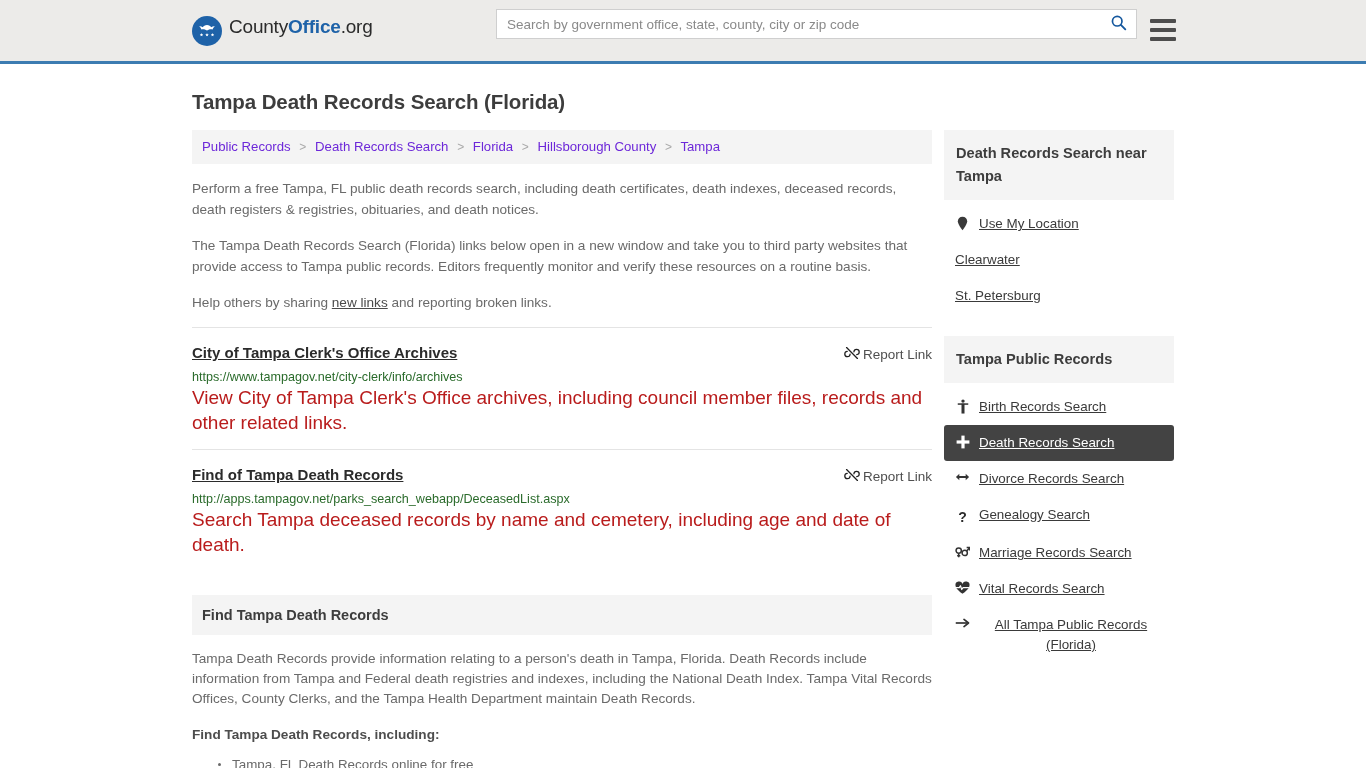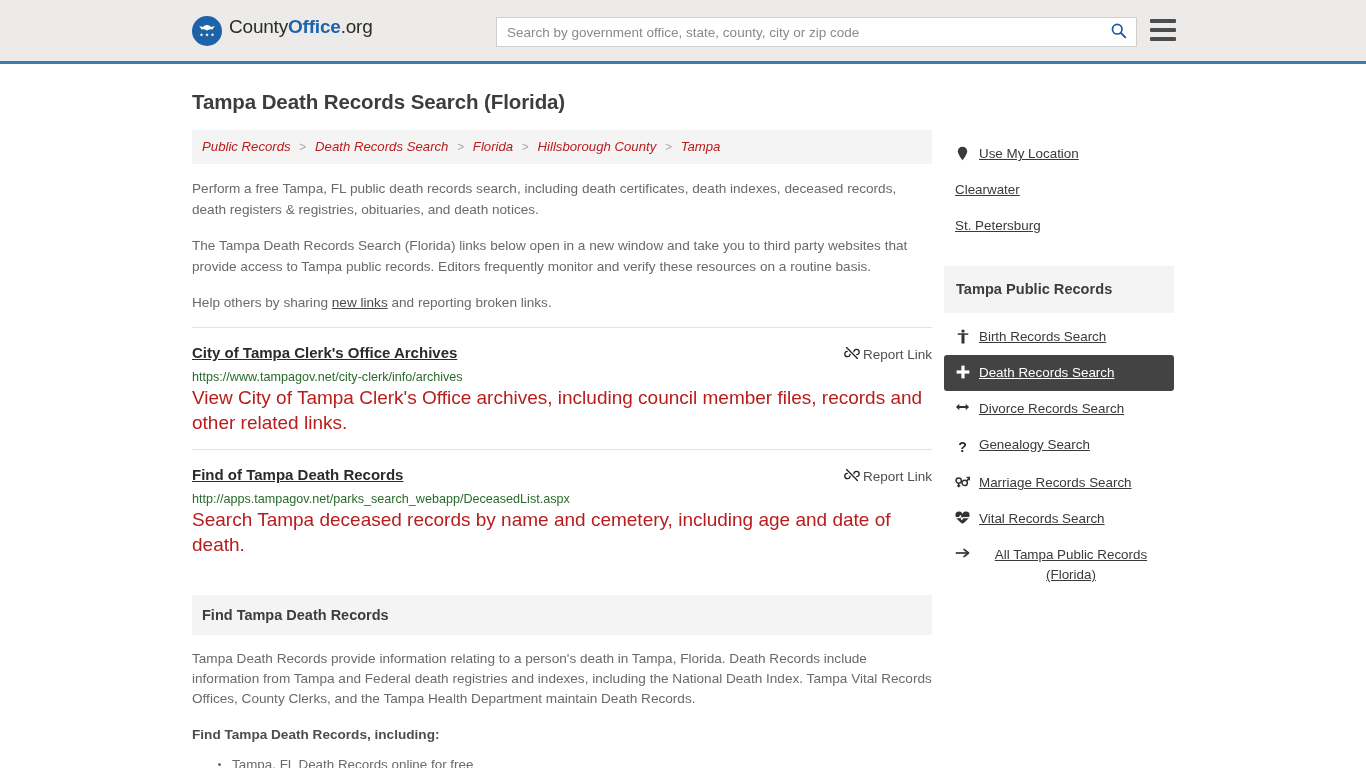--- a/index.html
+++ b/index.html
@@ -41,21 +41,21 @@
     letter-spacing: -0.2px;
     white-space: nowrap;
   }
   .logo-county { color: #2b2b2b; }
   .logo-office { color: #1e62a8; font-weight: bold; }
   .logo-org { color: #2b2b2b; }
 
   .search-wrap {
     position: absolute;
     left: 496px;
-    top: 17px;
+    top: 9px;
     width: 641px;
     height: 30px;
     background: #ffffff;
     border: 1px solid #cfcfcf;
     display: flex;
     align-items: center;
   }
   .search-input {
     flex: 1;
     border: none;
@@ -114,23 +114,22 @@
   
   .breadcrumb {
     background: #f4f4f4;
     padding: 9px 10px;
     font-size: 13.2px;
     color: #8c8c8c;
     white-space: nowrap;
     line-height: 1.2;
   }
   .breadcrumb a {
-    color: #b91c1c;
+    color: #6d28d9;
     text-decoration: none;
-    font-style: italic;
   }
   .breadcrumb .sep { color: #a9a9a9; margin: 0 5px; font-size: 12px; }
 
   
   .body-p {
     font-size: 13.6px;
     line-height: 21.5px;
     color: #6a6a6a;
     margin: 14px 0 0 0;
   }
@@ -370,20 +369,21 @@
           <li>Tampa, FL Death Records online for free</li>
           <li>Certified death certificates</li>
           <li>Copies of death certificates and records</li>
         </ul>
       </div>
     </div>
 
     <div class="side-col">
 
       <div class="side-card">
+        <div class="side-card-head">Death Records Search near Tampa</div>
         <div class="side-list">
           <div class="side-row">
             <span class="side-icon">
               <svg width="11" height="15" viewBox="0 0 12 16" aria-hidden="true">
                 <path d="M6 0.6 C3.1 0.6 0.9 2.8 0.9 5.6 C0.9 9.1 6 15.4 6 15.4 C6 15.4 11.1 9.1 11.1 5.6 C11.1 2.8 8.9 0.6 6 0.6 Z" fill="#3a3a3a"></path>
               </svg>
             </span>
             <span class="side-label">Use My Location</span>
           </div>
           <div class="side-row plain">

